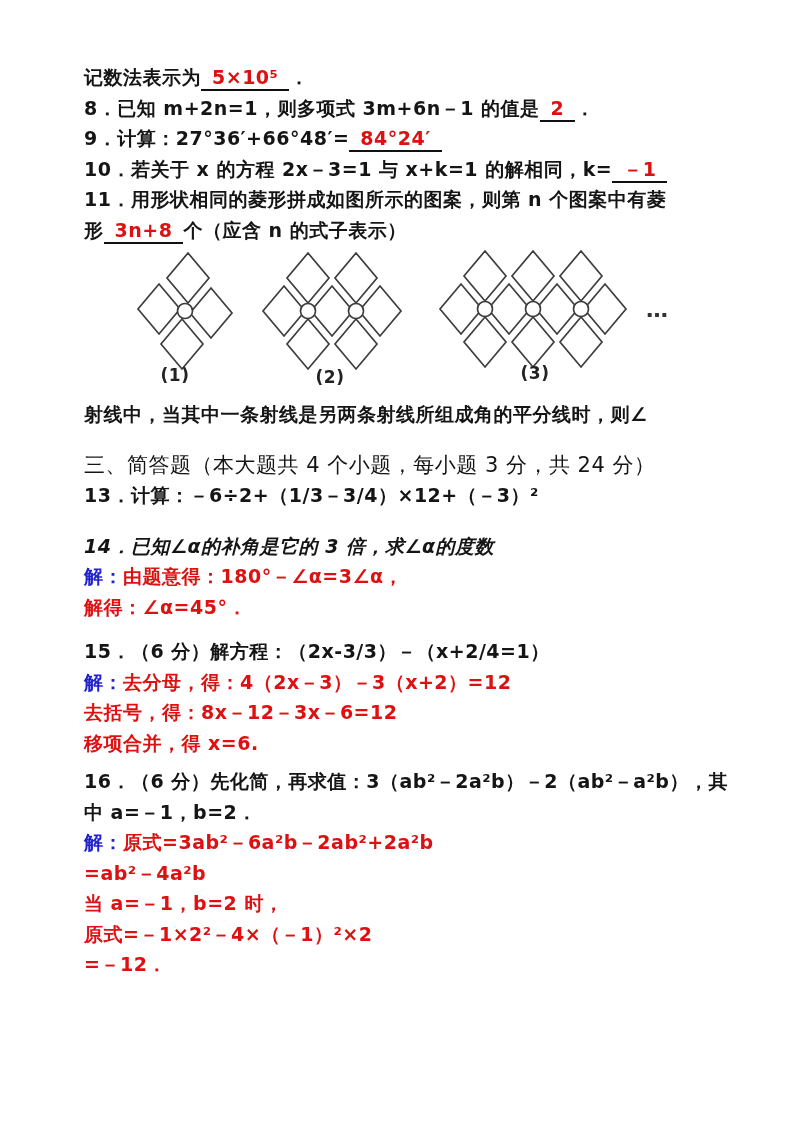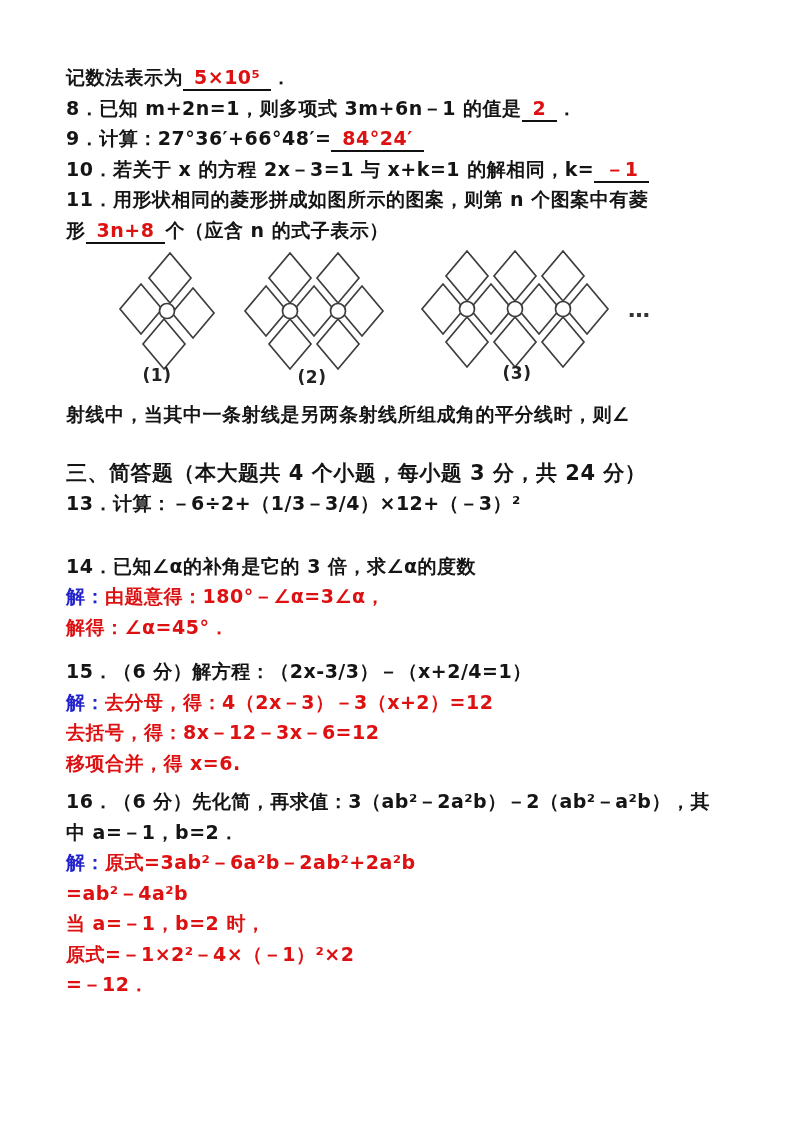--- a/index.html
+++ b/index.html
@@ -7,46 +7,46 @@
     position:relative;
     width:793px;height:1122px;
     background:#ffffff;
     font-family:"DejaVu Sans","Liberation Sans",sans-serif;
     color:#151515;
     overflow:hidden;
     margin:0 auto;
   }
   .content{
     position:absolute;
-    left:66px;top:62px;right:60px;
+    left:84px;top:62px;right:60px;
     font-size:19px;
     font-weight:600;
     letter-spacing:0.5px;
   }
   .line{
     margin:0;
     line-height:30.5px;
     white-space:nowrap;
   }
   .red{color:var(--answer-red,#dd1111);}
   .blue{color:var(--solution-blue,#2222cc);}
   .blank{
     display:inline-block;
     border-bottom:2px solid #111;
     padding:0 11px;
     line-height:23px;
     color:var(--answer-red,#dd1111);
   }
   .heading{
     font-size:21px;
-    font-weight:700;
+    font-weight:400;
     letter-spacing:0.5px;
-    margin-top:28px;
+    margin-top:20px;
   }
-  .sp-16{margin-top:32px;}
+  .sp-16{margin-top:20px;font-style:italic;}
   .sp-14{margin-top:14px;}
   .sp-8{margin-top:8px;}
   .figure-wrap{
     margin:4px 0 8px 34px;
     height:142px;
   }
   .figure-wrap svg{display:block;}
 </style>
 </head>
 <body>

